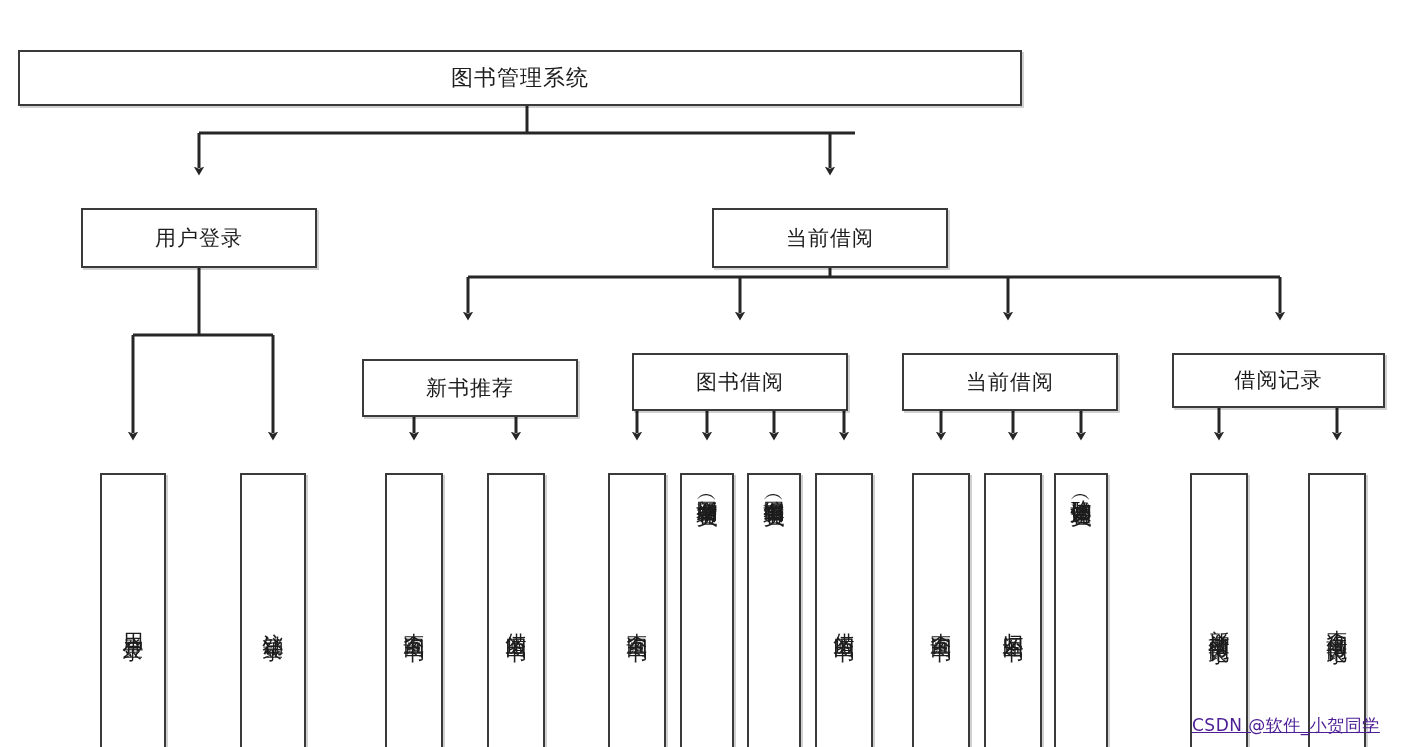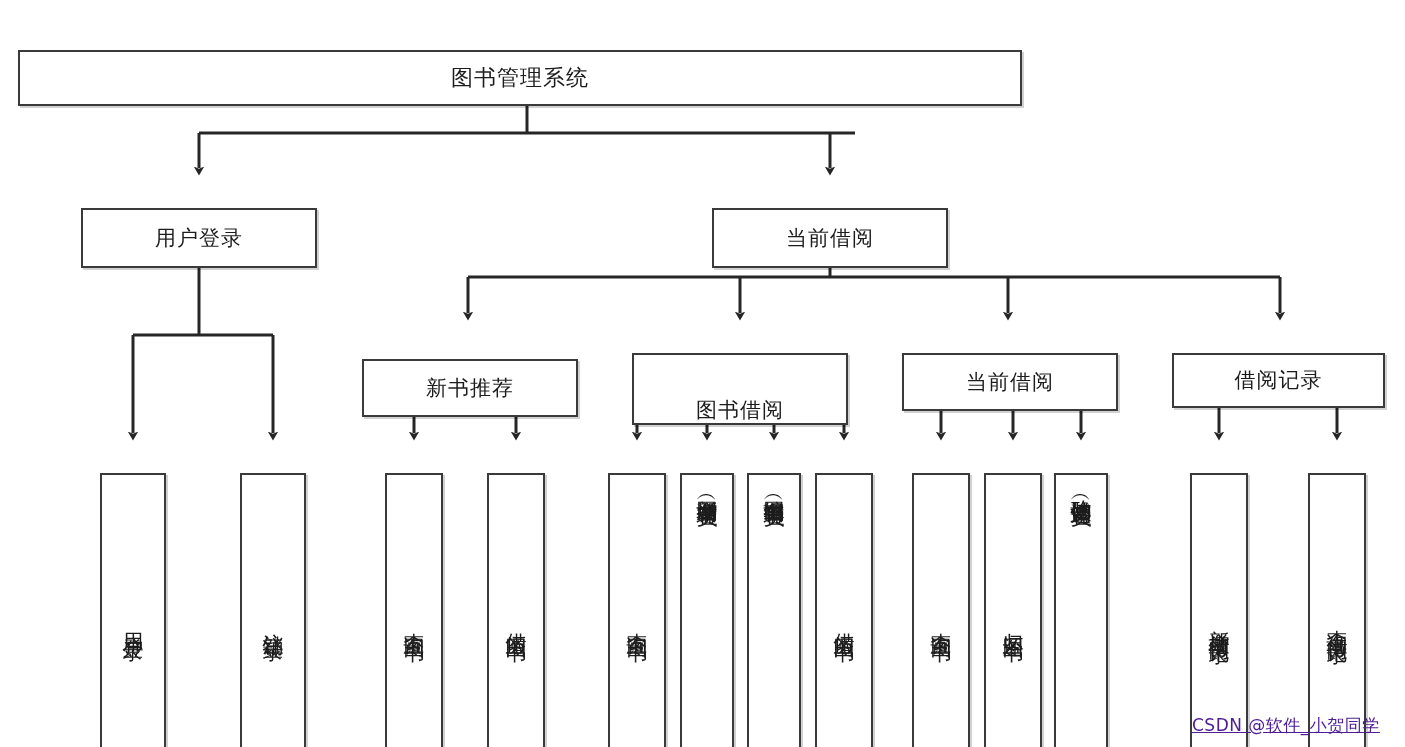--- a/index.html
+++ b/index.html
@@ -160,21 +160,21 @@
   <div class="node horizontal" style="left: 81px; top: 172px; width: 236px; height: 60px; border-color: rgb(58, 58, 58); background: rgb(255, 255, 255); color: rgb(28, 28, 28);">
     <span class="node-label">用户登录</span>
   </div>
   <div class="node horizontal" style="left: 712px; top: 172px; width: 236px; height: 60px; border-color: rgb(58, 58, 58); background: rgb(255, 255, 255); color: rgb(28, 28, 28);">
     <span class="node-label">当前借阅</span>
   </div>
 
   <div class="node horizontal" style="left: 362px; top: 323px; width: 216px; height: 58px; border-color: rgb(58, 58, 58); background: rgb(255, 255, 255); color: rgb(28, 28, 28);">
     <span class="node-label">新书推荐</span>
   </div>
-  <div class="node horizontal" style="left: 632px; top: 317px; width: 216px; height: 72px; border-color: rgb(58, 58, 58); background: rgb(255, 255, 255); color: rgb(28, 28, 28); align-items: flex-end;">
+  <div class="node horizontal" style="left: 632px; top: 317px; width: 216px; height: 58px; border-color: rgb(58, 58, 58); background: rgb(255, 255, 255); color: rgb(28, 28, 28);">
     <span class="node-label">图书借阅</span>
   </div>
   <div class="node horizontal" style="left: 902px; top: 317px; width: 216px; height: 58px; border-color: rgb(58, 58, 58); background: rgb(255, 255, 255); color: rgb(28, 28, 28);">
     <span class="node-label">当前借阅</span>
   </div>
   <div class="node horizontal" style="left: 1172px; top: 317px; width: 213px; height: 55px; border-color: rgb(58, 58, 58); background: rgb(255, 255, 255); color: rgb(28, 28, 28);">
     <span class="node-label">借阅记录</span>
   </div>
 
   <div class="node vertical center-text" style="left: 100px; top: 437px; width: 66px; height: 298px; border-color: rgb(58, 58, 58); background: rgb(255, 255, 255); color: rgb(28, 28, 28);">

